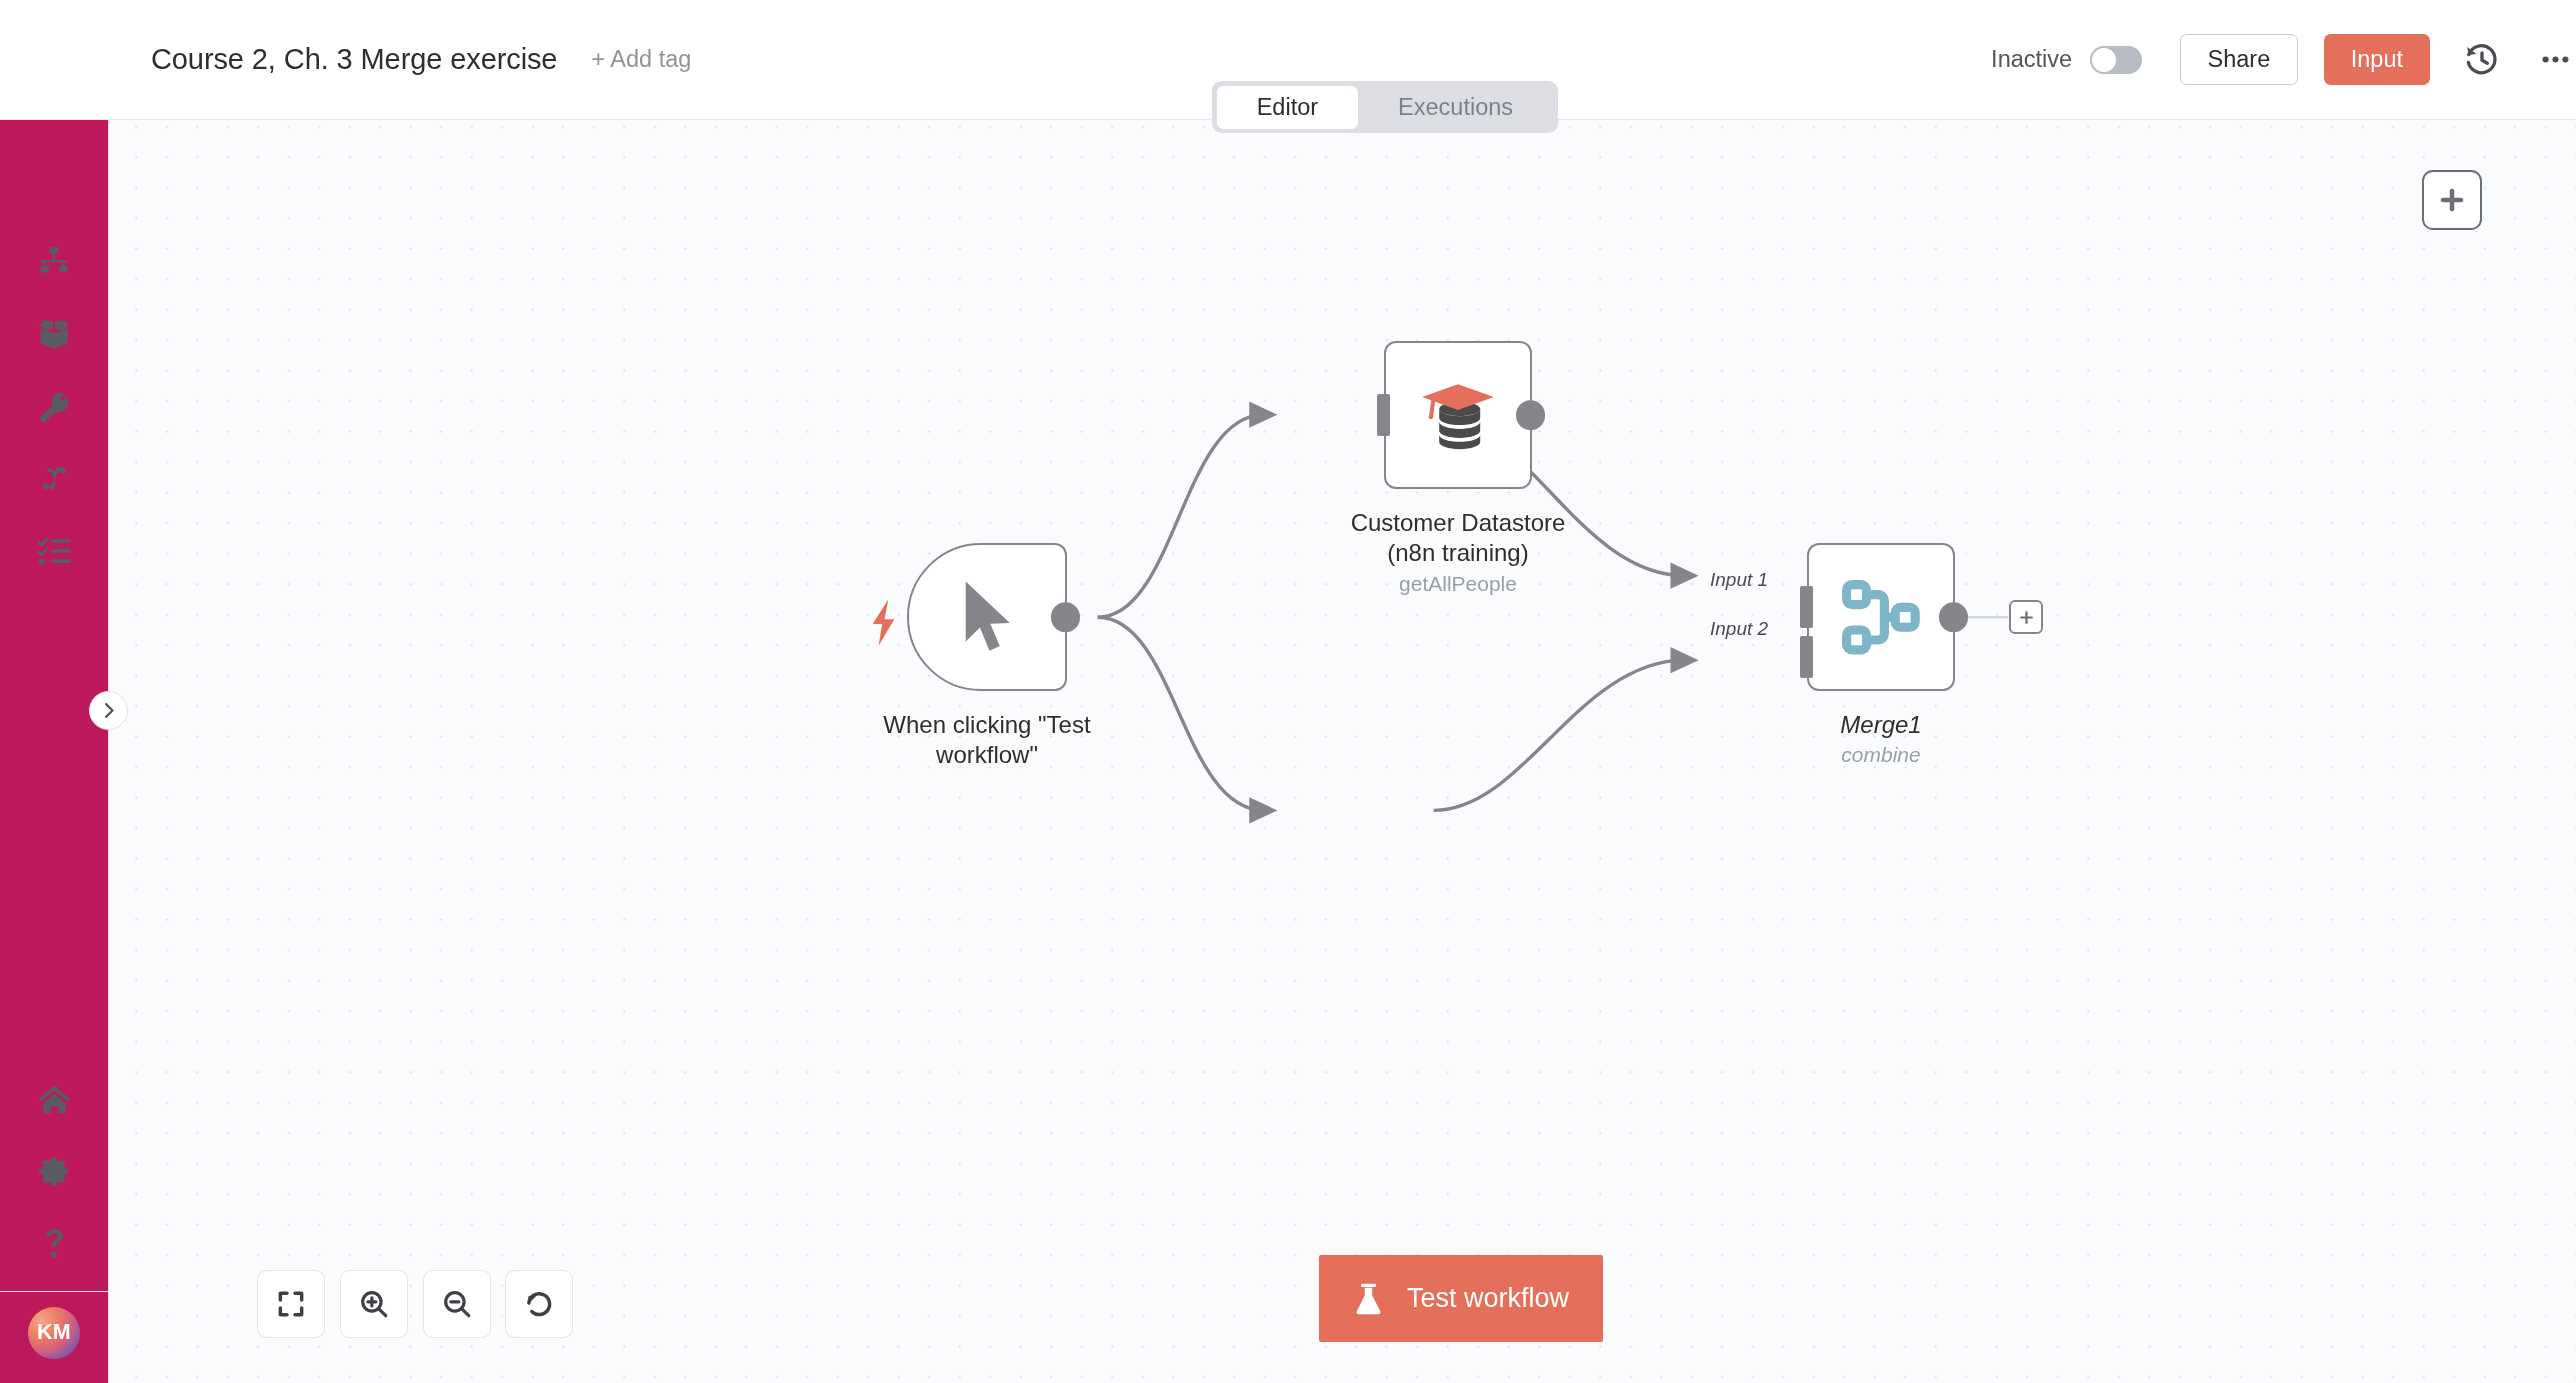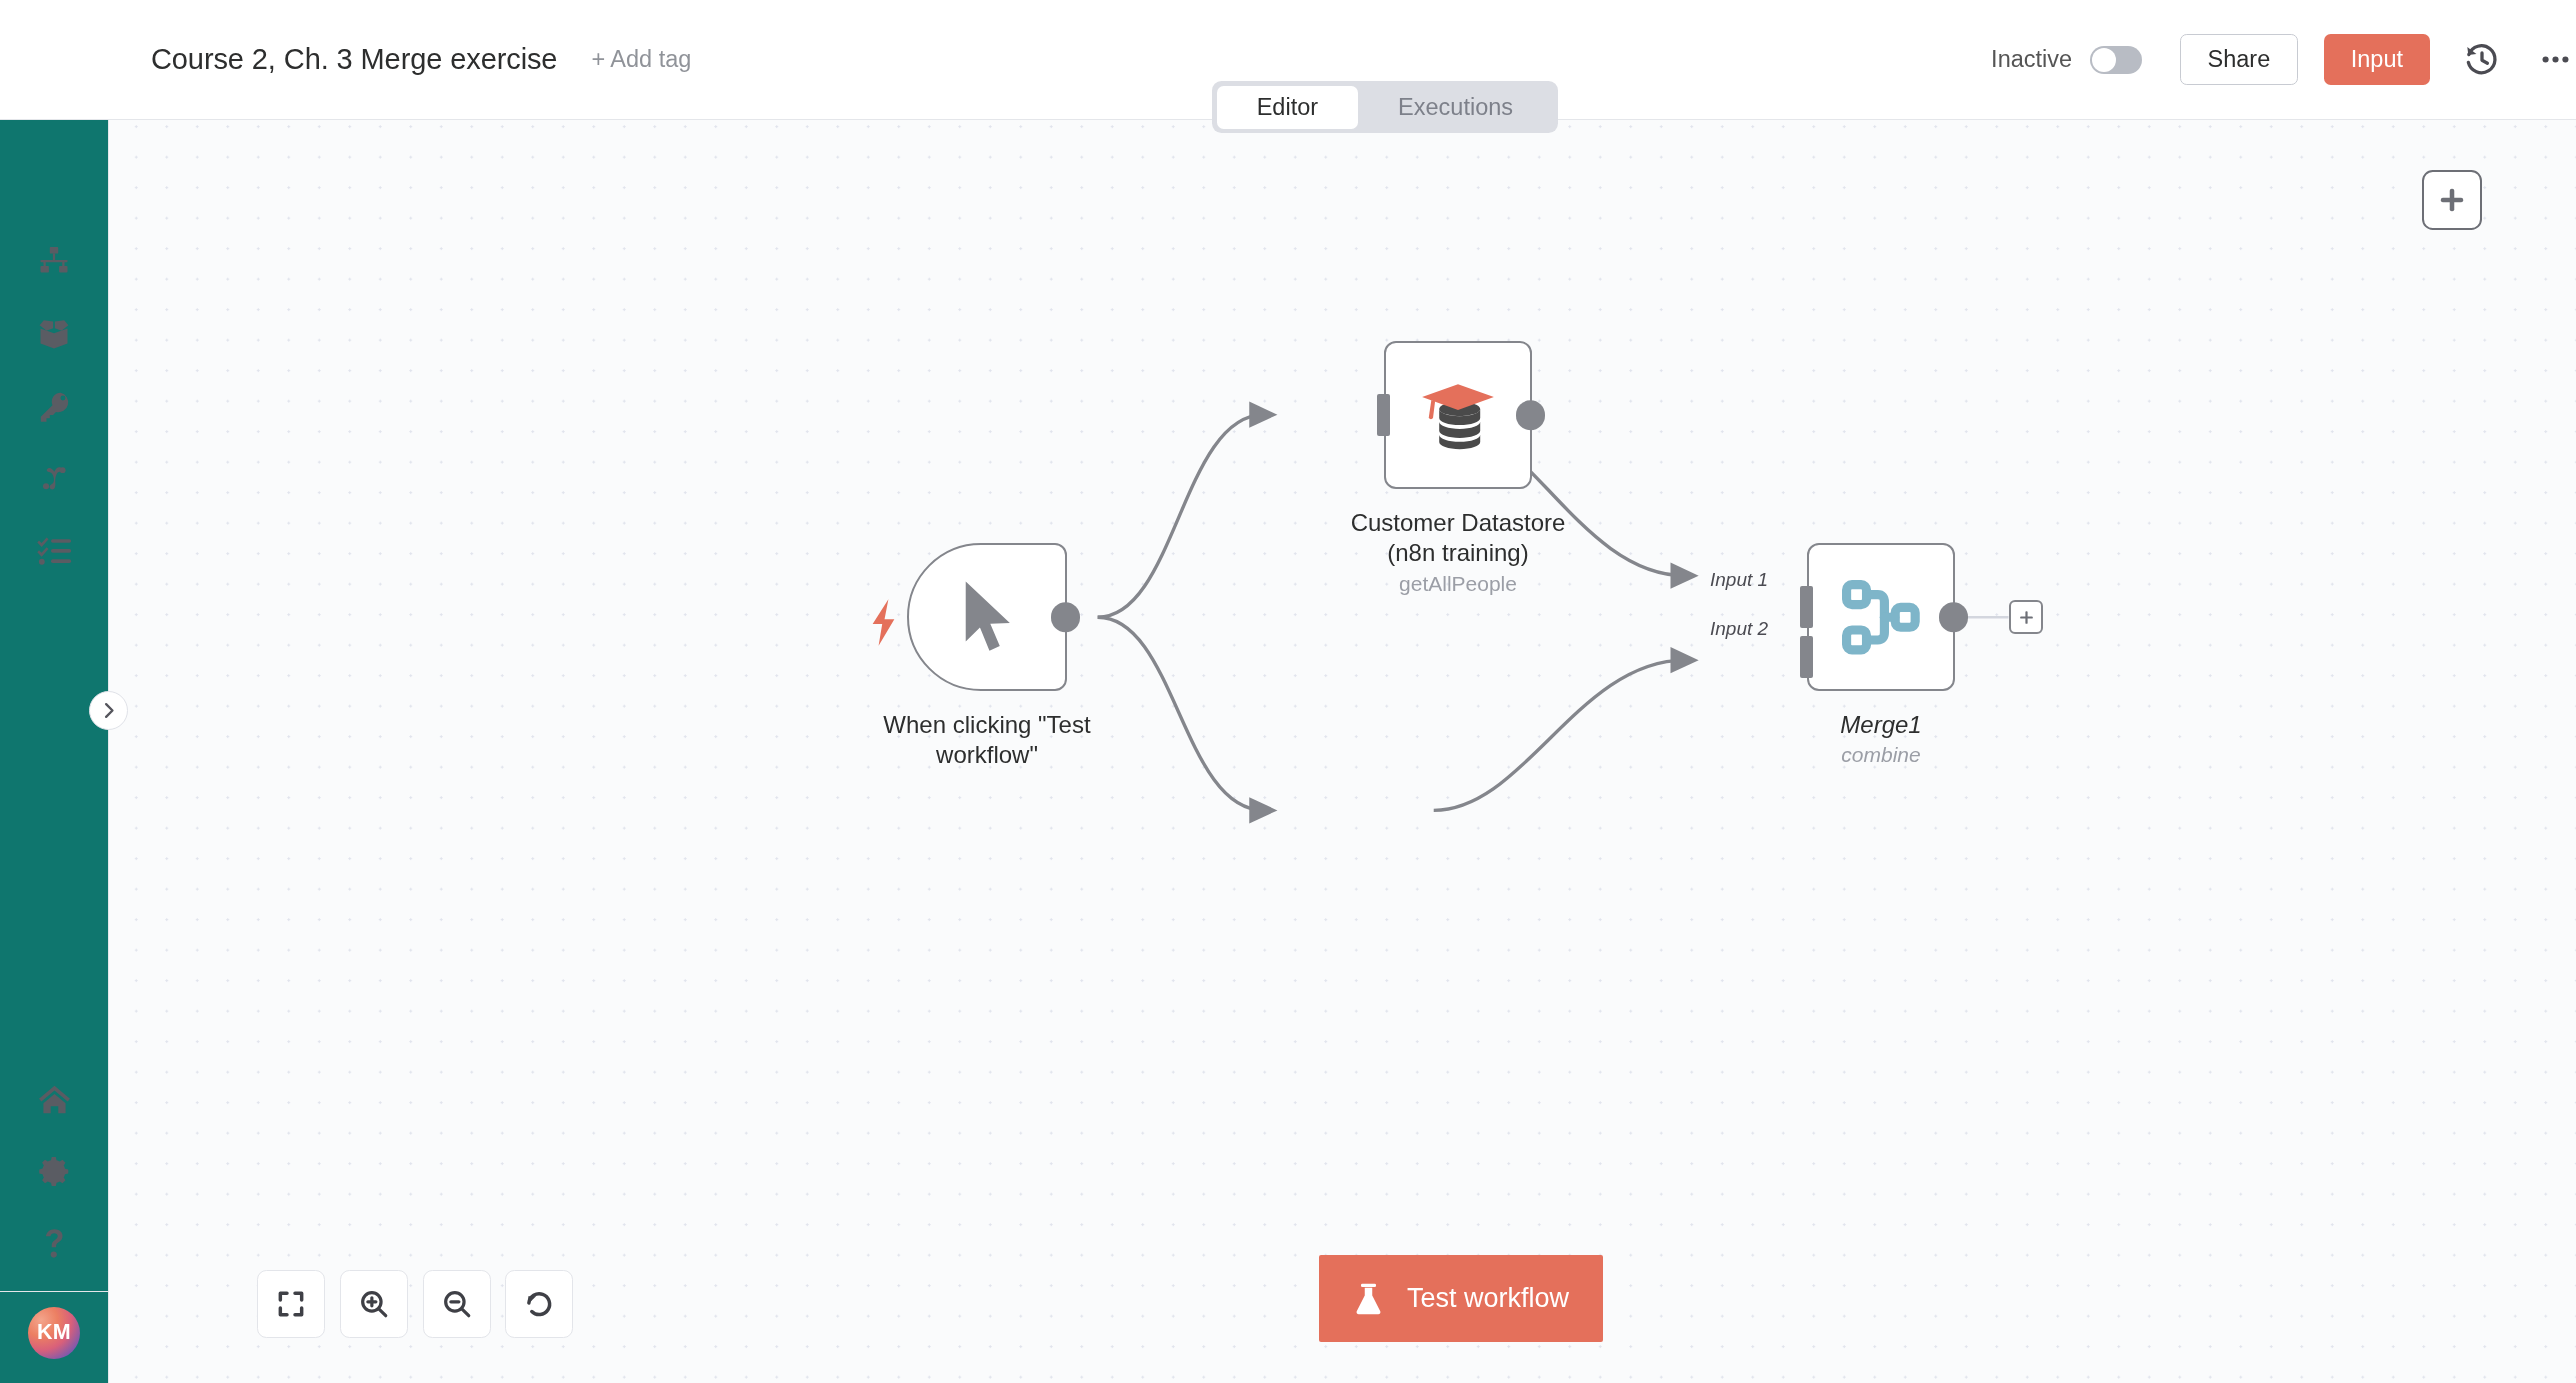--- a/index.html
+++ b/index.html
@@ -63,21 +63,21 @@
   }
   .tab {
     padding: 8px 40px; font-size: 23.5px; border-radius: 6.7px; cursor: pointer;
     color: #7d808a; white-space: nowrap;
   }
   .tab.active { background: #fff; color: #2d2e2e; }
 
   
   .sidebar {
     position: absolute; top: 0; left: 0; width: 109px; height: 1384px;
-    background: #0f766e; border-right: 0.7px solid #e4e6ea; z-index: 30;
+    background: #be185d; border-right: 0.7px solid #e4e6ea; z-index: 30;
     display: flex; flex-direction: column; align-items: center; gap: 14px;
   }
   .sb-top { margin-top: 106px; display: flex; flex-direction: column; align-items: center; }
   .sb-item {
     width: 109px; height: 72px; display: flex; align-items: center;
     justify-content: center; cursor: pointer; color: #5a5c63;
   }
   .sb-bottom {
     margin-top: auto; display: flex; flex-direction: column; align-items: center;
     width: 109px; padding-bottom: 25.5px;

